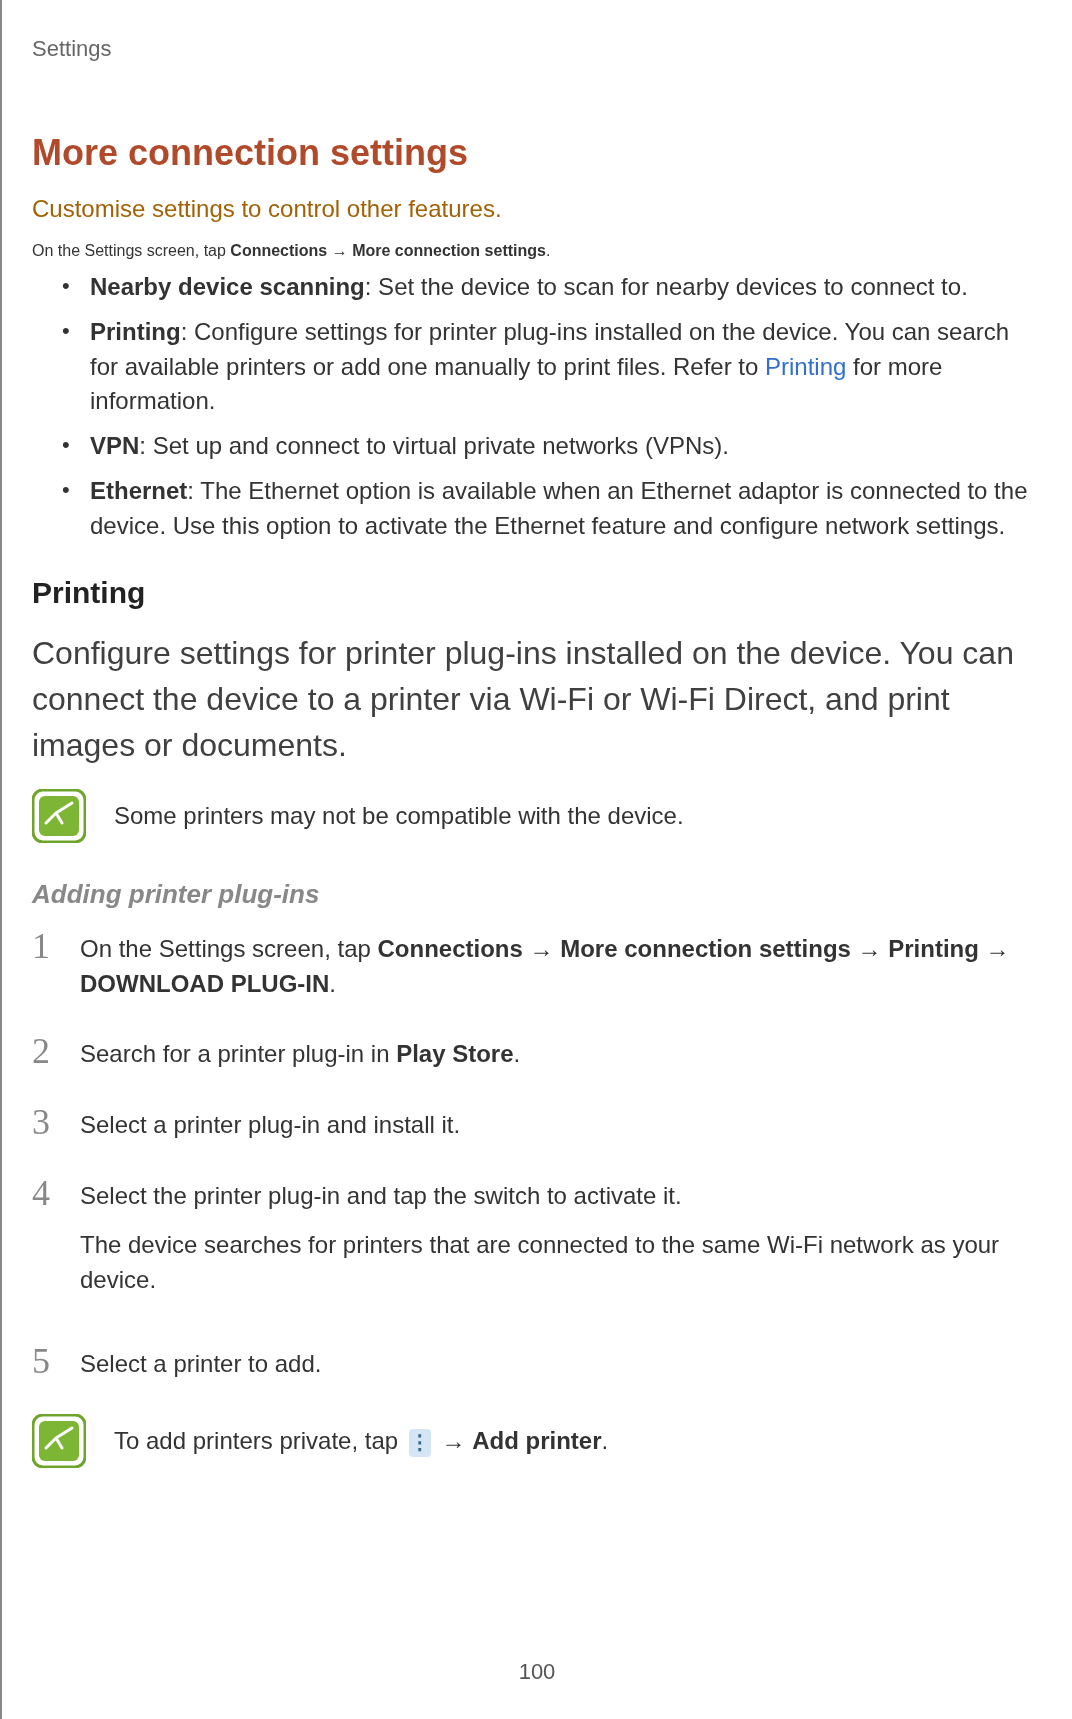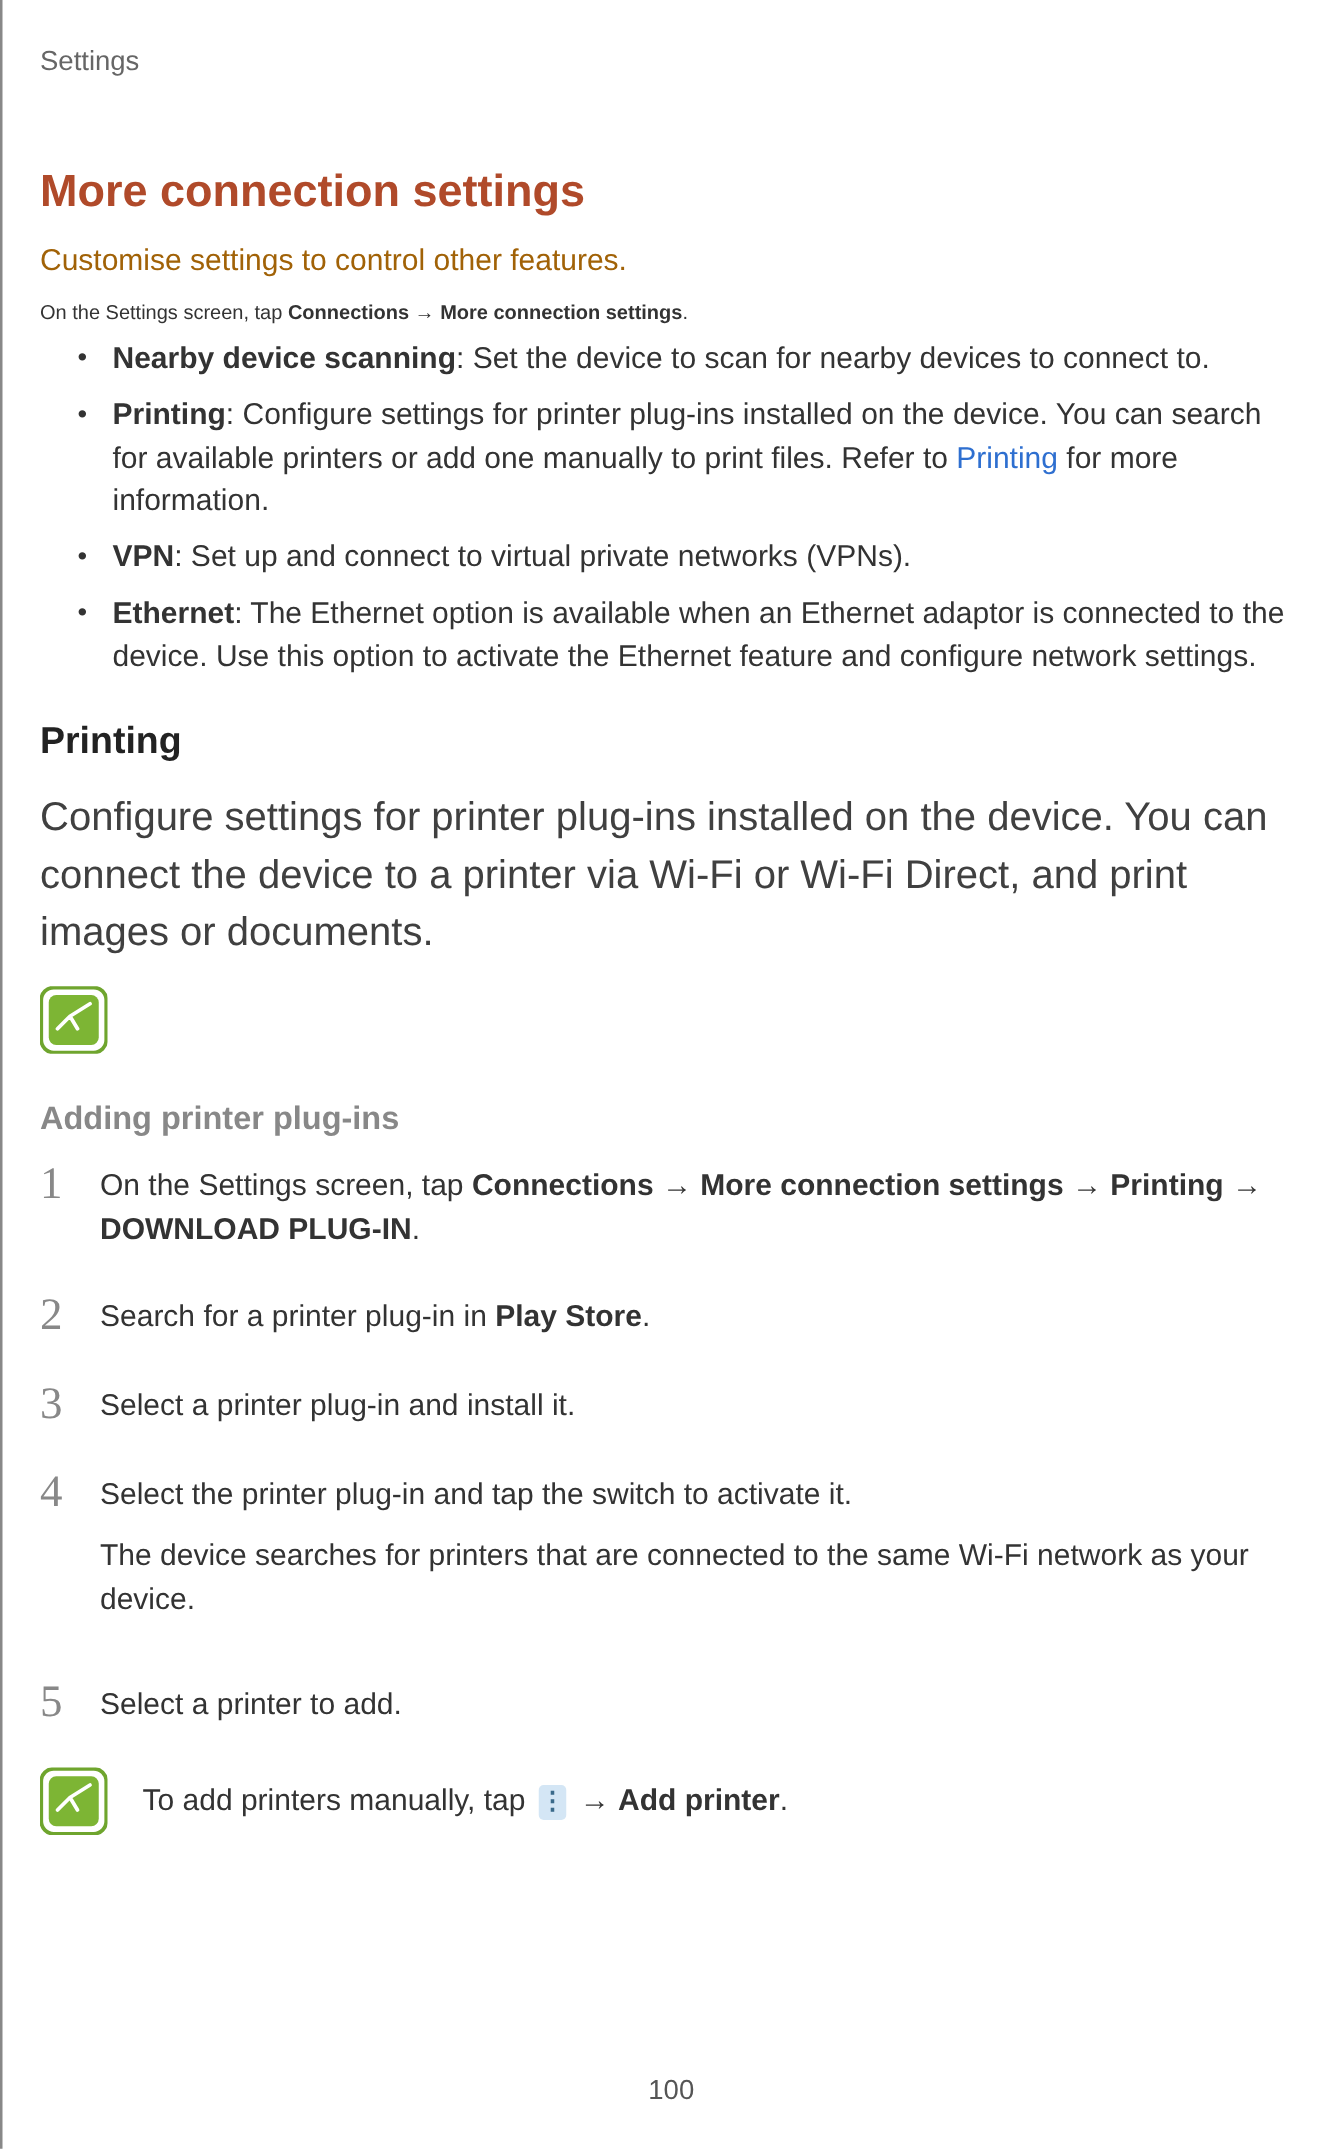--- a/index.html
+++ b/index.html
@@ -91,20 +91,21 @@
     .note-text {
       font-size: 24px;
       color: #333;
       line-height: 1.4;
     }
     h3 {
       font-size: 26px;
       font-weight: 700;
       color: #888;
       margin-bottom: 18px;
+      font-style: italic;
     }
     .steps {
       list-style: none;
       margin-top: 16px;
     }
     .step {
       display: flex;
       align-items: flex-start;
       gap: 20px;
       margin-bottom: 32px;
@@ -187,20 +188,21 @@
   <p class="body-p">Configure settings for printer plug-ins installed on the device. You can connect the device to a printer via Wi-Fi or Wi-Fi Direct, and print images or documents.</p>
 
   <div class="note-row">
     <span class="note-icon">
       <svg viewBox="0 0 54 54">
         <rect x="1" y="1" width="52" height="52" rx="10" fill="#fff" stroke="#6fa52e" stroke-width="3"></rect>
         <rect x="7" y="7" width="40" height="40" rx="6" fill="#7db534"></rect>
         <path d="M14 34 L24 24 M24 24 L40 14 M24 24 L30 34" stroke="#fff" stroke-width="3" fill="none" stroke-linecap="round"></path>
       </svg>
     </span>
+    <span class="note-text">Some printers may not be compatible with the device.</span>
   </div>
 
   <h3>Adding printer plug-ins</h3>
 
   <ol class="steps">
     <li class="step">
       <span class="step-num">1</span>
       <div class="step-body">
         <span>On the Settings screen, tap </span><span class="b">Connections</span><span> → </span><span class="b">More connection settings</span><span> → </span><span class="b">Printing</span><span> → </span><span class="b">DOWNLOAD PLUG-IN</span><span>.</span>
       </div>
@@ -230,18 +232,18 @@
 
   <div class="note-row">
     <span class="note-icon">
       <svg viewBox="0 0 54 54">
         <rect x="1" y="1" width="52" height="52" rx="10" fill="#fff" stroke="#6fa52e" stroke-width="3"></rect>
         <rect x="7" y="7" width="40" height="40" rx="6" fill="#7db534"></rect>
         <path d="M14 34 L24 24 M24 24 L40 14 M24 24 L30 34" stroke="#fff" stroke-width="3" fill="none" stroke-linecap="round"></path>
       </svg>
     </span>
     <span class="note-text">
-      <span>To add printers manually, tap </span><span class="more-icon"></span><span> → </span><span class="b">Add printer</span><span>.</span>
+      <span>To add printers private, tap </span><span class="more-icon"></span><span> → </span><span class="b">Add printer</span><span>.</span>
     </span>
   </div>
 
   <div class="page-number">100</div>
 </div>
 
 </body></html>

